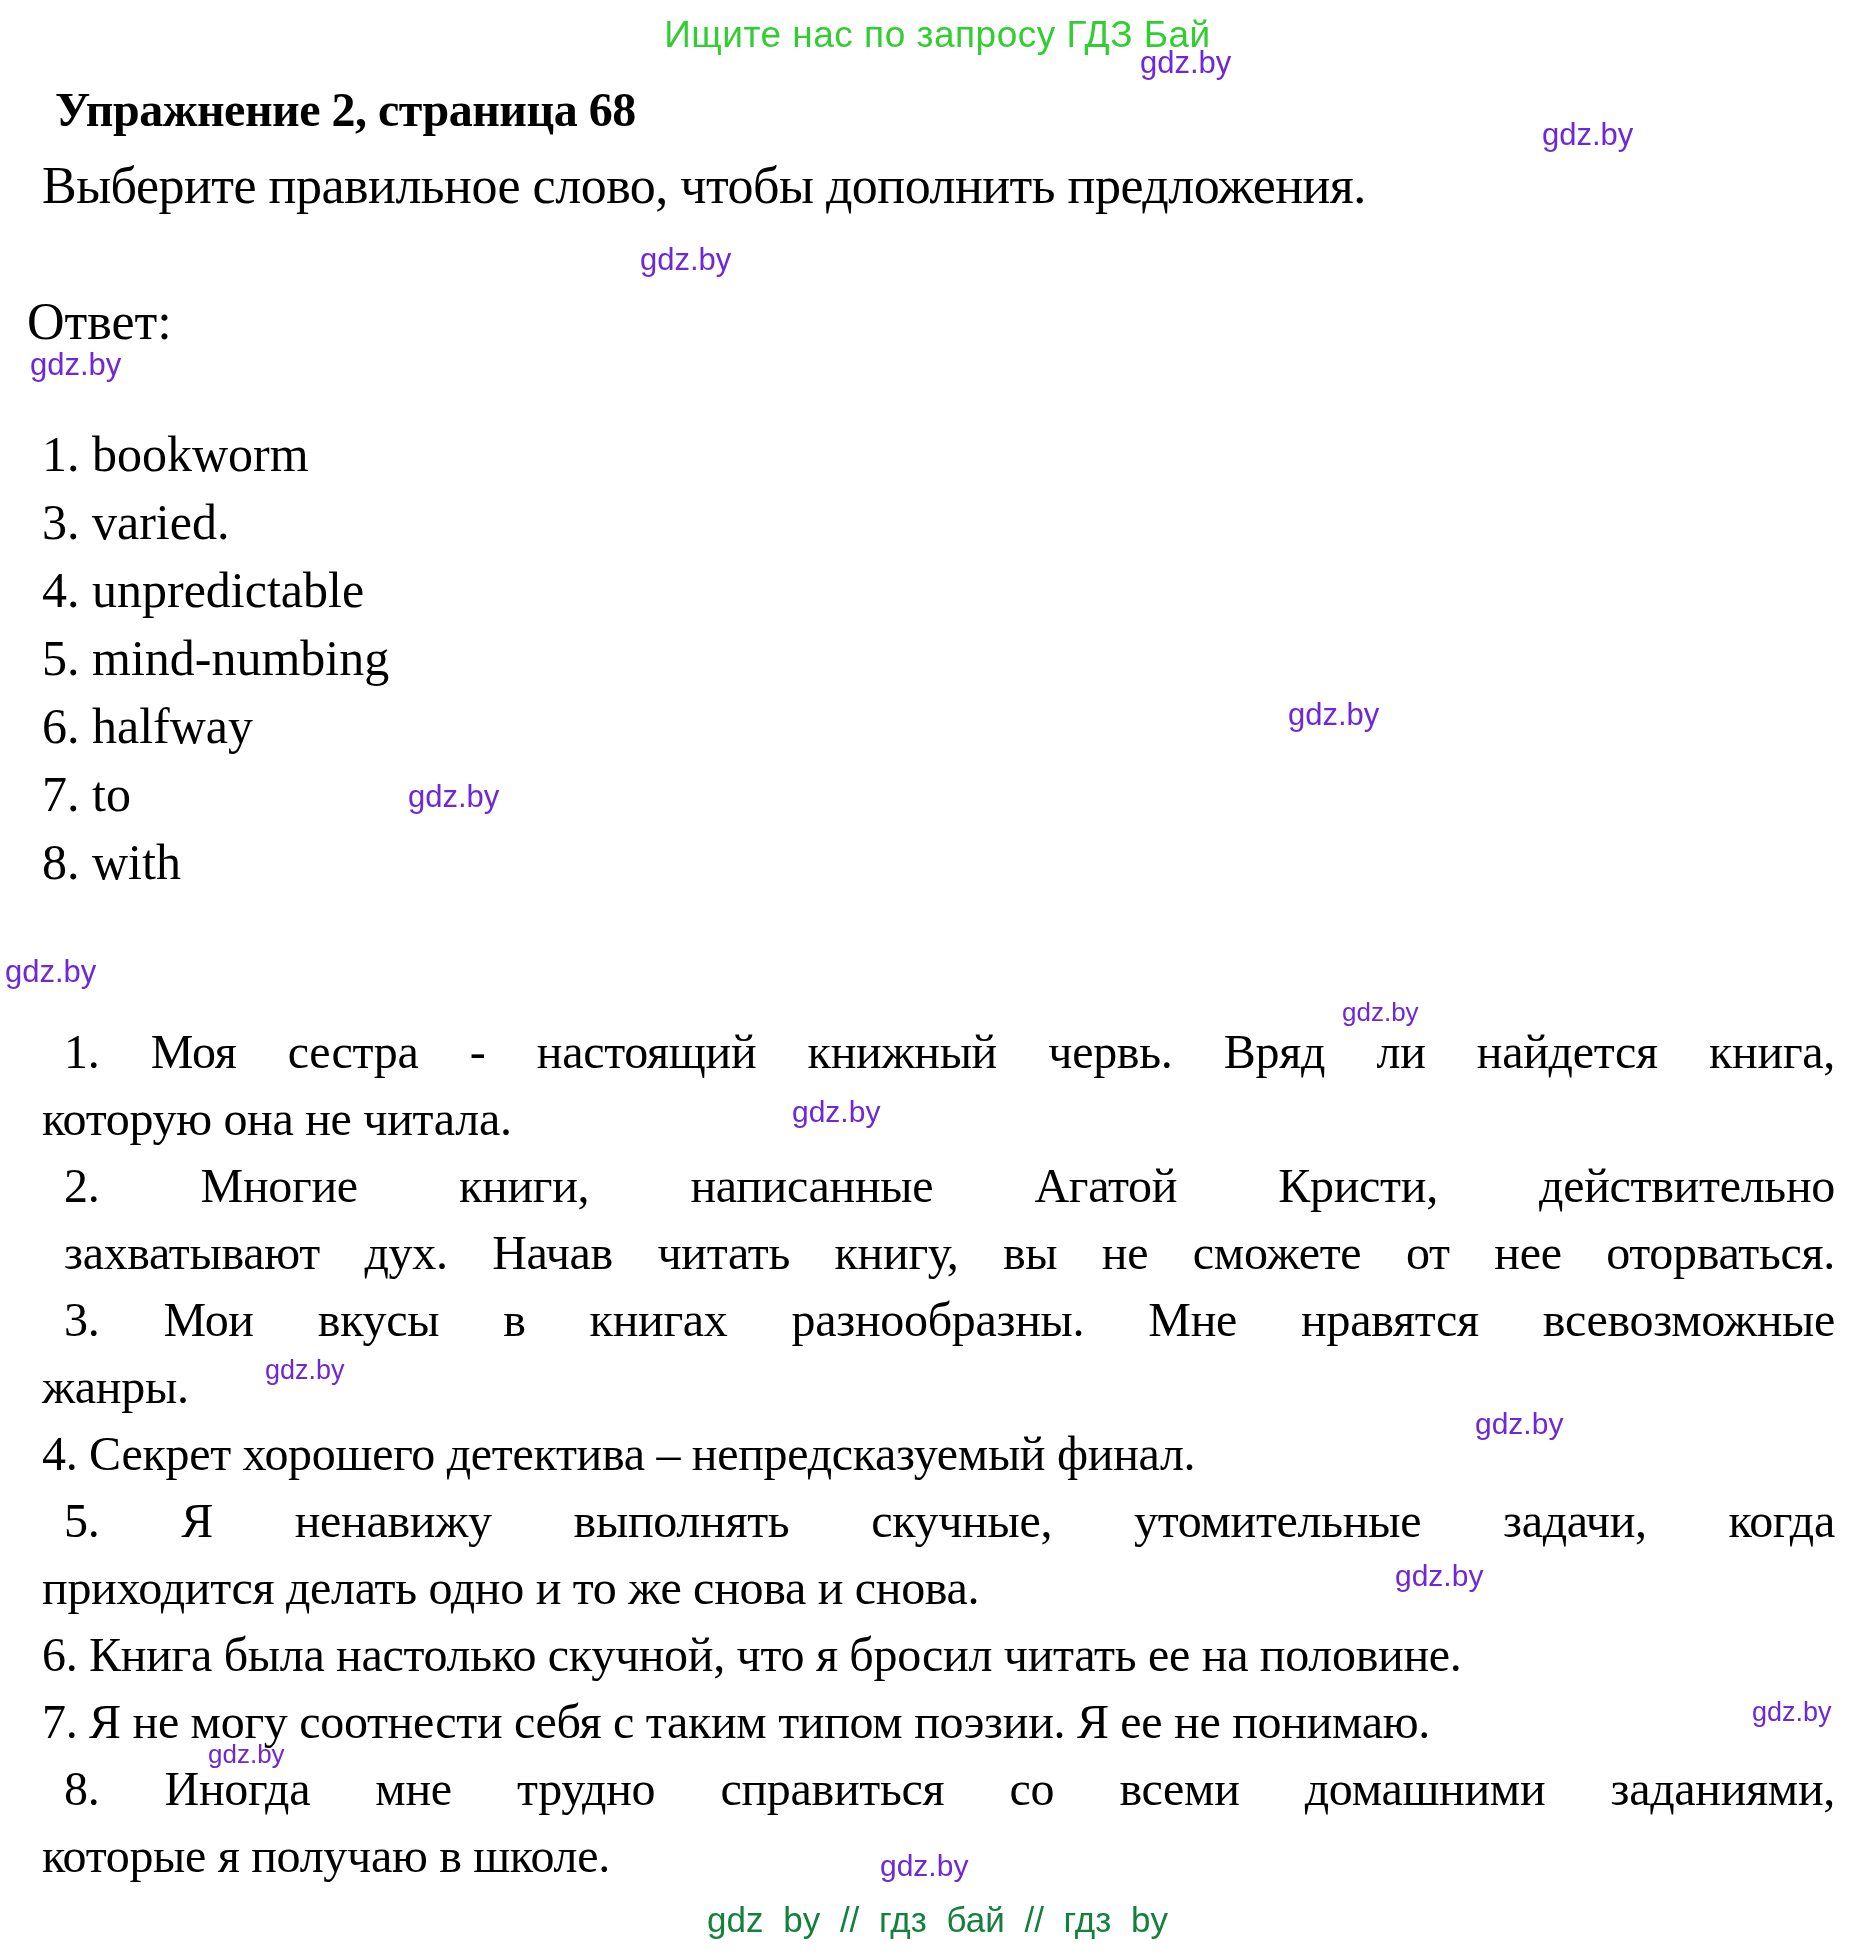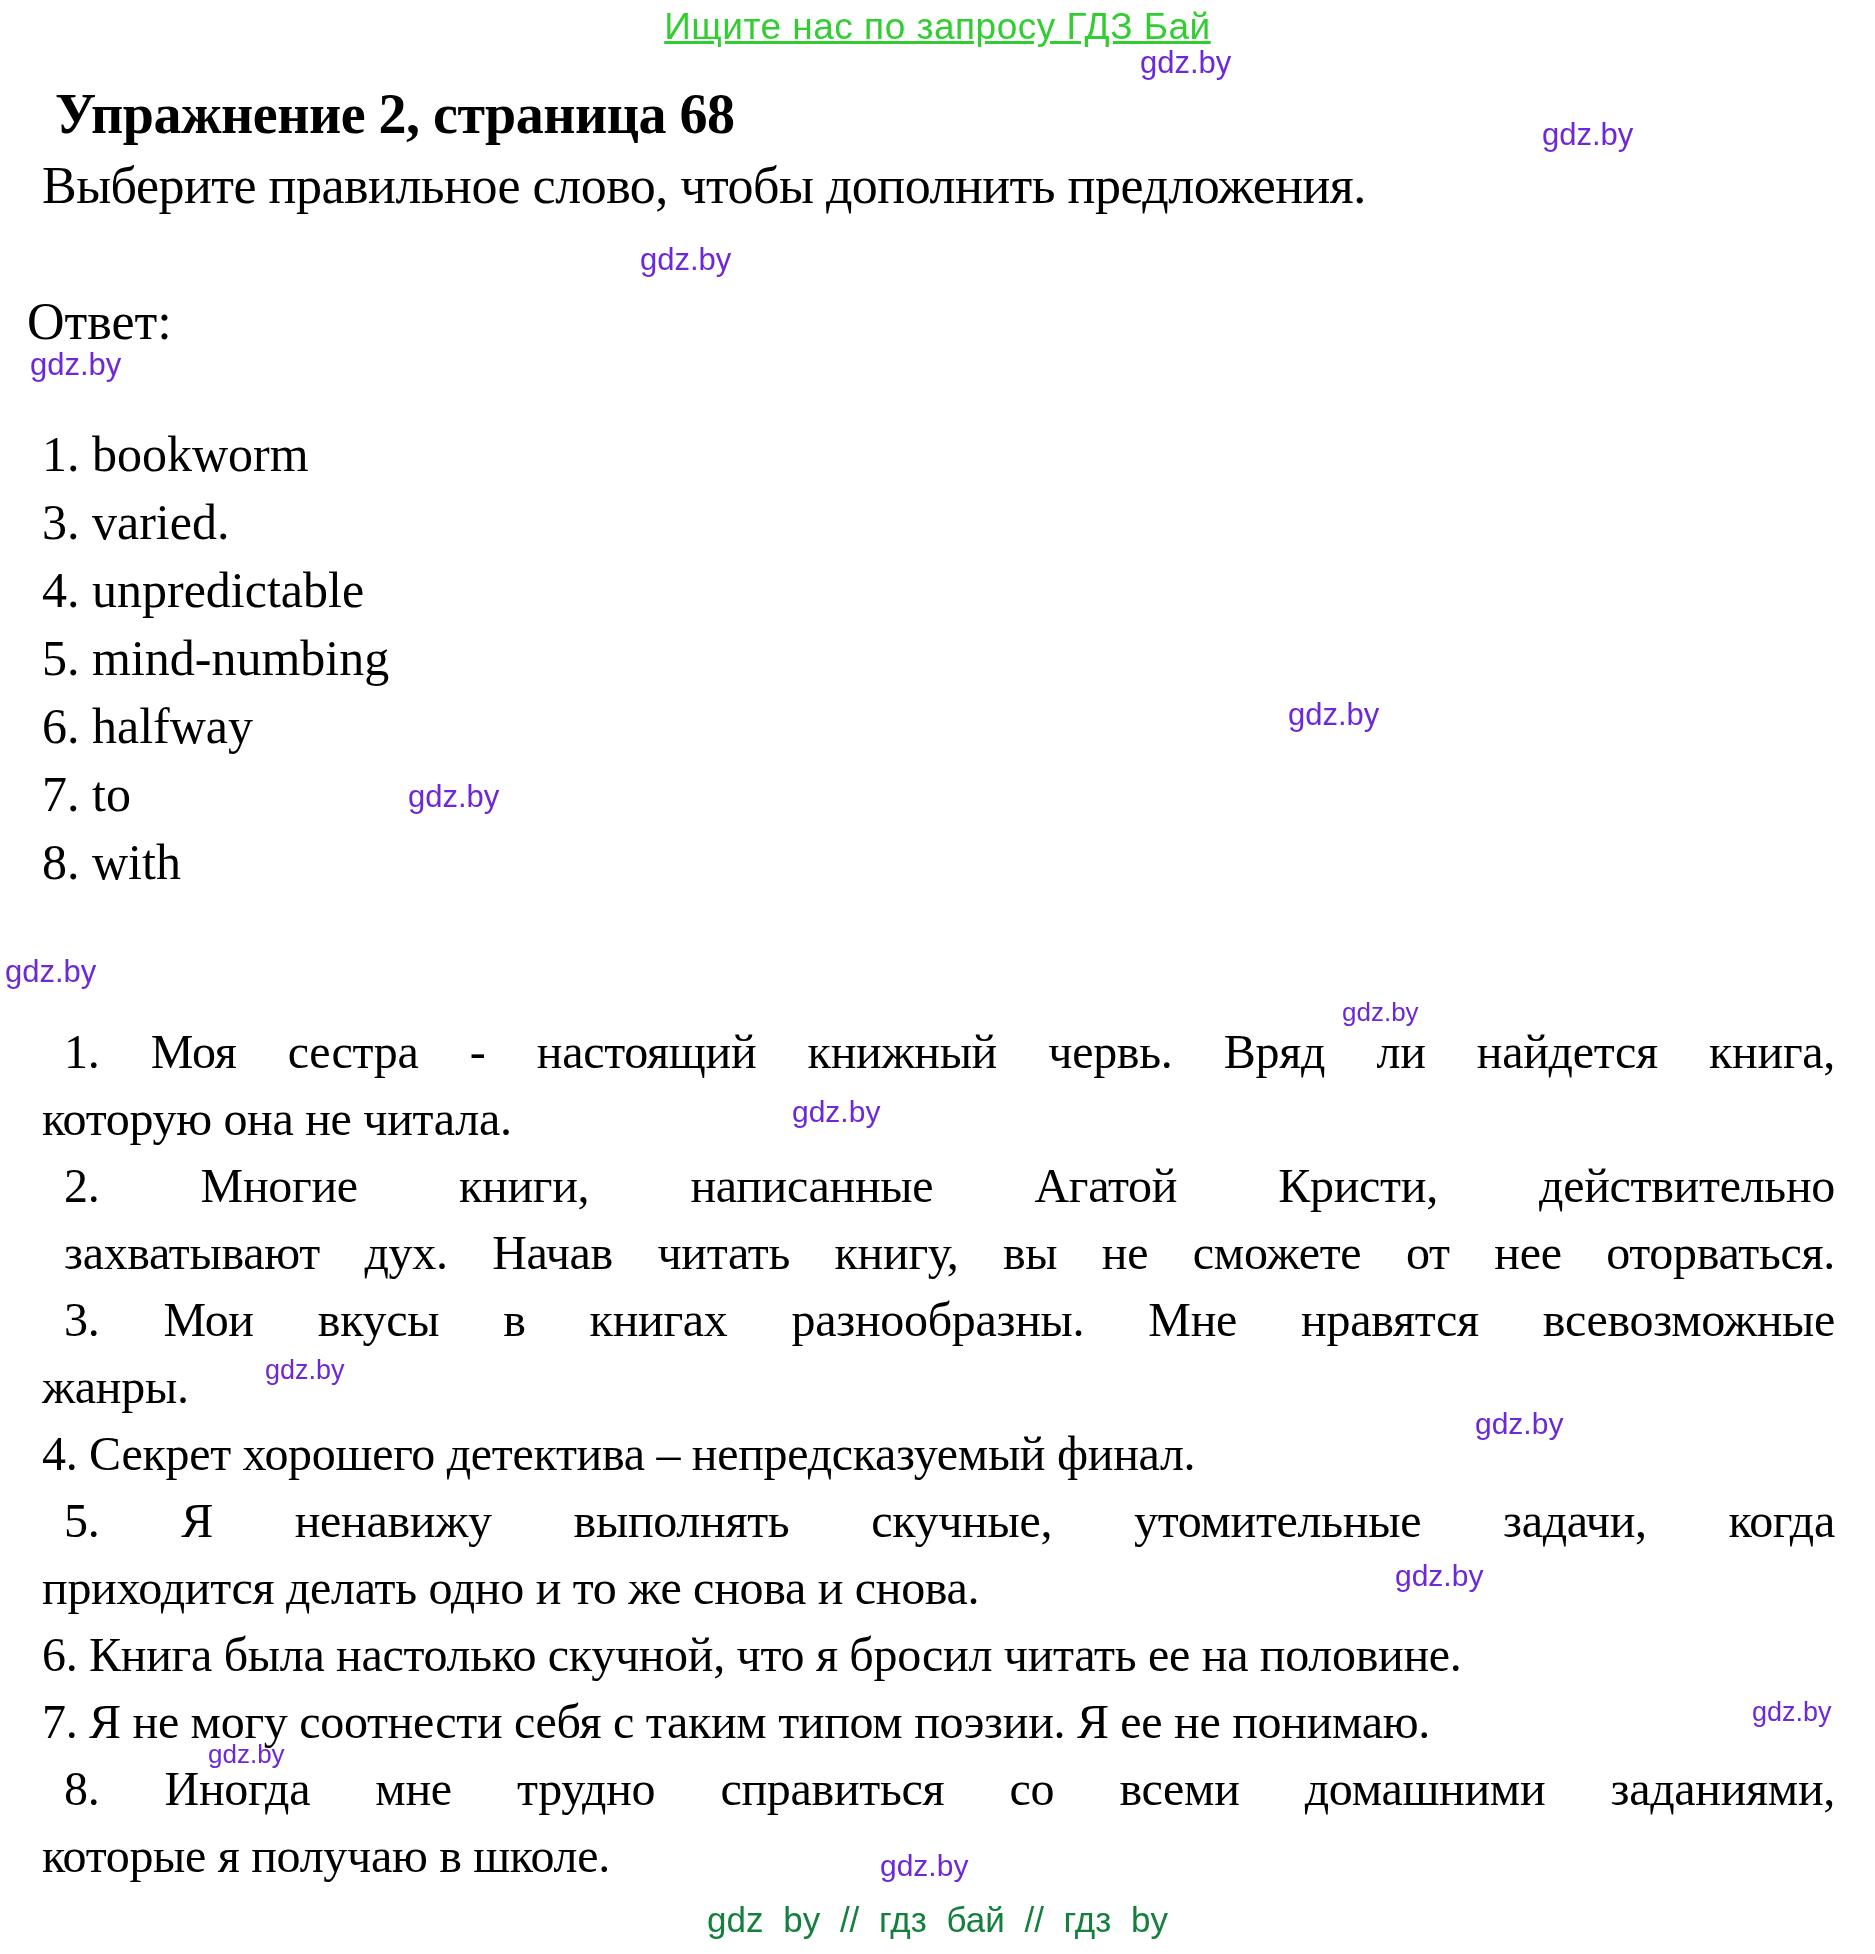--- a/index.html
+++ b/index.html
@@ -7,33 +7,32 @@
   body {
     width: 1875px;
     height: 1954px;
     position: relative;
     overflow: hidden;
     font-family: "Liberation Serif", "DejaVu Serif", serif;
     color: #000000;
   }
   .promo-banner {
     position: absolute;
-    top: 6px; left: 0;
+    top: 14px; left: 0;
     width: 100%;
     text-align: center;
     font-family: "Liberation Sans", sans-serif;
     font-size: 37px;
     color: #32cd32;
     letter-spacing: 0.5px;
-    text-decoration: underline;
   }
   .page-title {
     position: absolute;
     left: 55px; top: 82px;
-    font-size: 56px;
+    font-size: 48px;
     font-weight: bold;
     letter-spacing: -0.5px;
   }
   .instruction {
     position: absolute;
     left: 42px; top: 156px;
     font-size: 52px;
     letter-spacing: -0.5px;
   }
   .answer-label {

